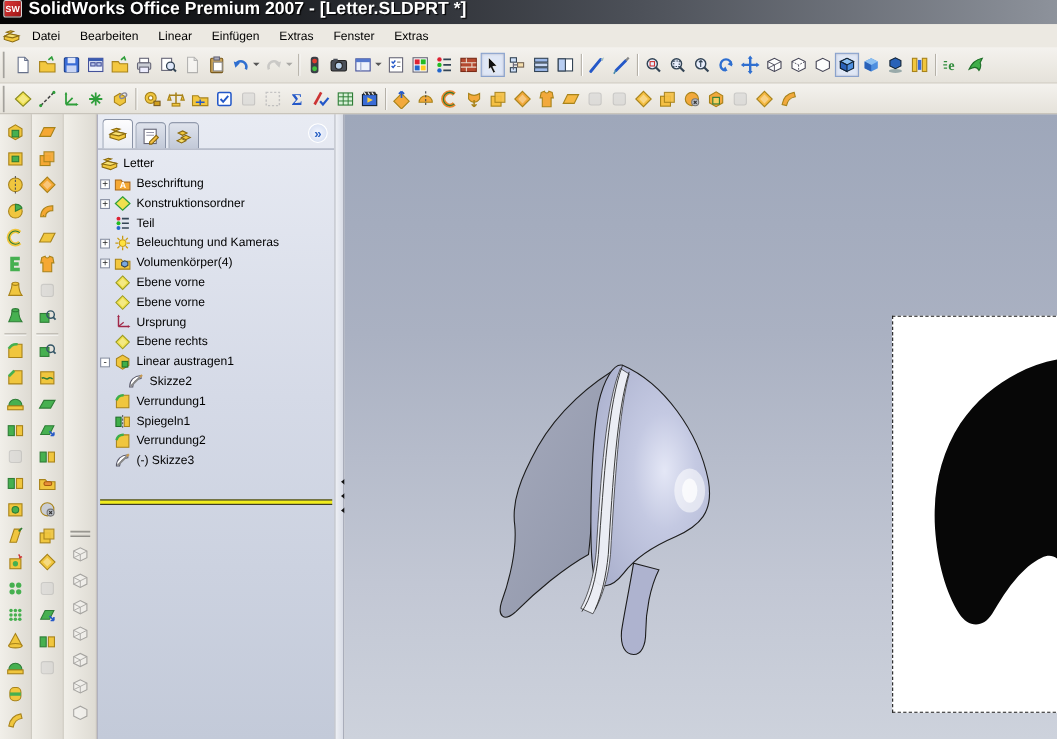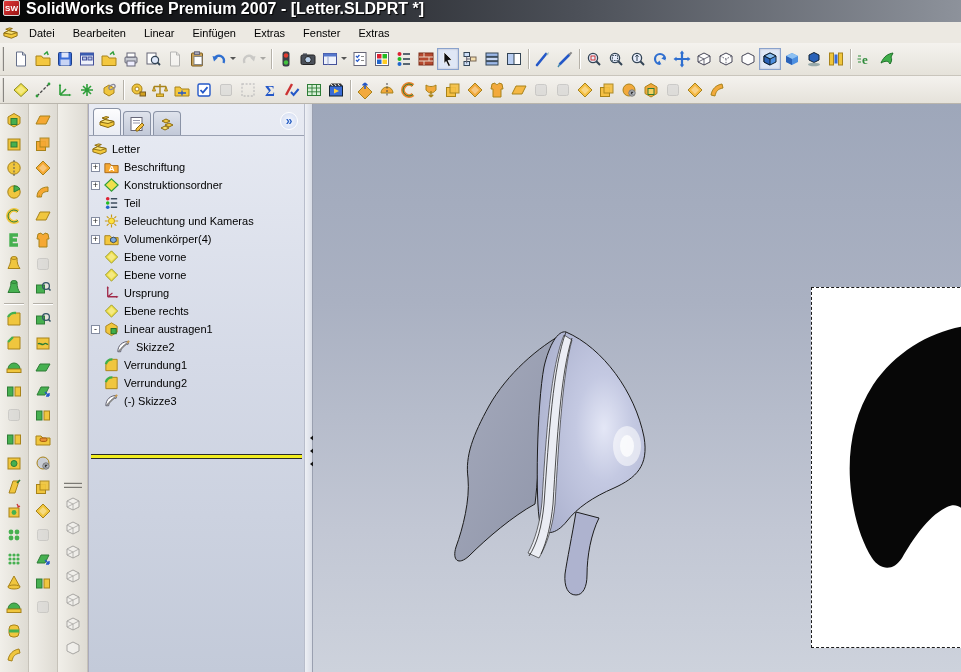--- a/index.html
+++ b/index.html
@@ -1057,20 +1057,31 @@
                 <path d="M3,15 V8 A7,7 0 0 1 10,3 H15 V15 Z" fill="#f0c63e" stroke="#a8831a"></path>
                 <path d="M3,8 A7,7 0 0 1 10,3" fill="none" stroke="#3fae49" stroke-width="2.4"></path>
               </svg>
             </span>
             <span class="lbl">Verrundung1</span>
           </div>
           <div class="tree-row">
             <span class="expspace"></span>
             <span class="ticon">
               <svg width="18" height="18" viewBox="0 0 18 18">
+                <rect x="2.5" y="5" width="5" height="9" fill="#3fae49" stroke="#1e6e28"></rect>
+                <rect x="10.5" y="5" width="5" height="9" fill="#f0c63e" stroke="#a8831a"></rect>
+                <line x1="9" y1="3" x2="9" y2="16" stroke="#555" stroke-dasharray="2,1.4"></line>
+              </svg>
+            </span>
+            <span class="lbl">Spiegeln1</span>
+          </div>
+          <div class="tree-row">
+            <span class="expspace"></span>
+            <span class="ticon">
+              <svg width="18" height="18" viewBox="0 0 18 18">
                 <path d="M3,15 V8 A7,7 0 0 1 10,3 H15 V15 Z" fill="#f0c63e" stroke="#a8831a"></path>
                 <path d="M3,8 A7,7 0 0 1 10,3" fill="none" stroke="#3fae49" stroke-width="2.4"></path>
               </svg>
             </span>
             <span class="lbl">Verrundung2</span>
           </div>
           <div class="tree-row">
             <span class="expspace"></span>
             <span class="ticon">
               <svg width="18" height="18" viewBox="0 0 18 18">

